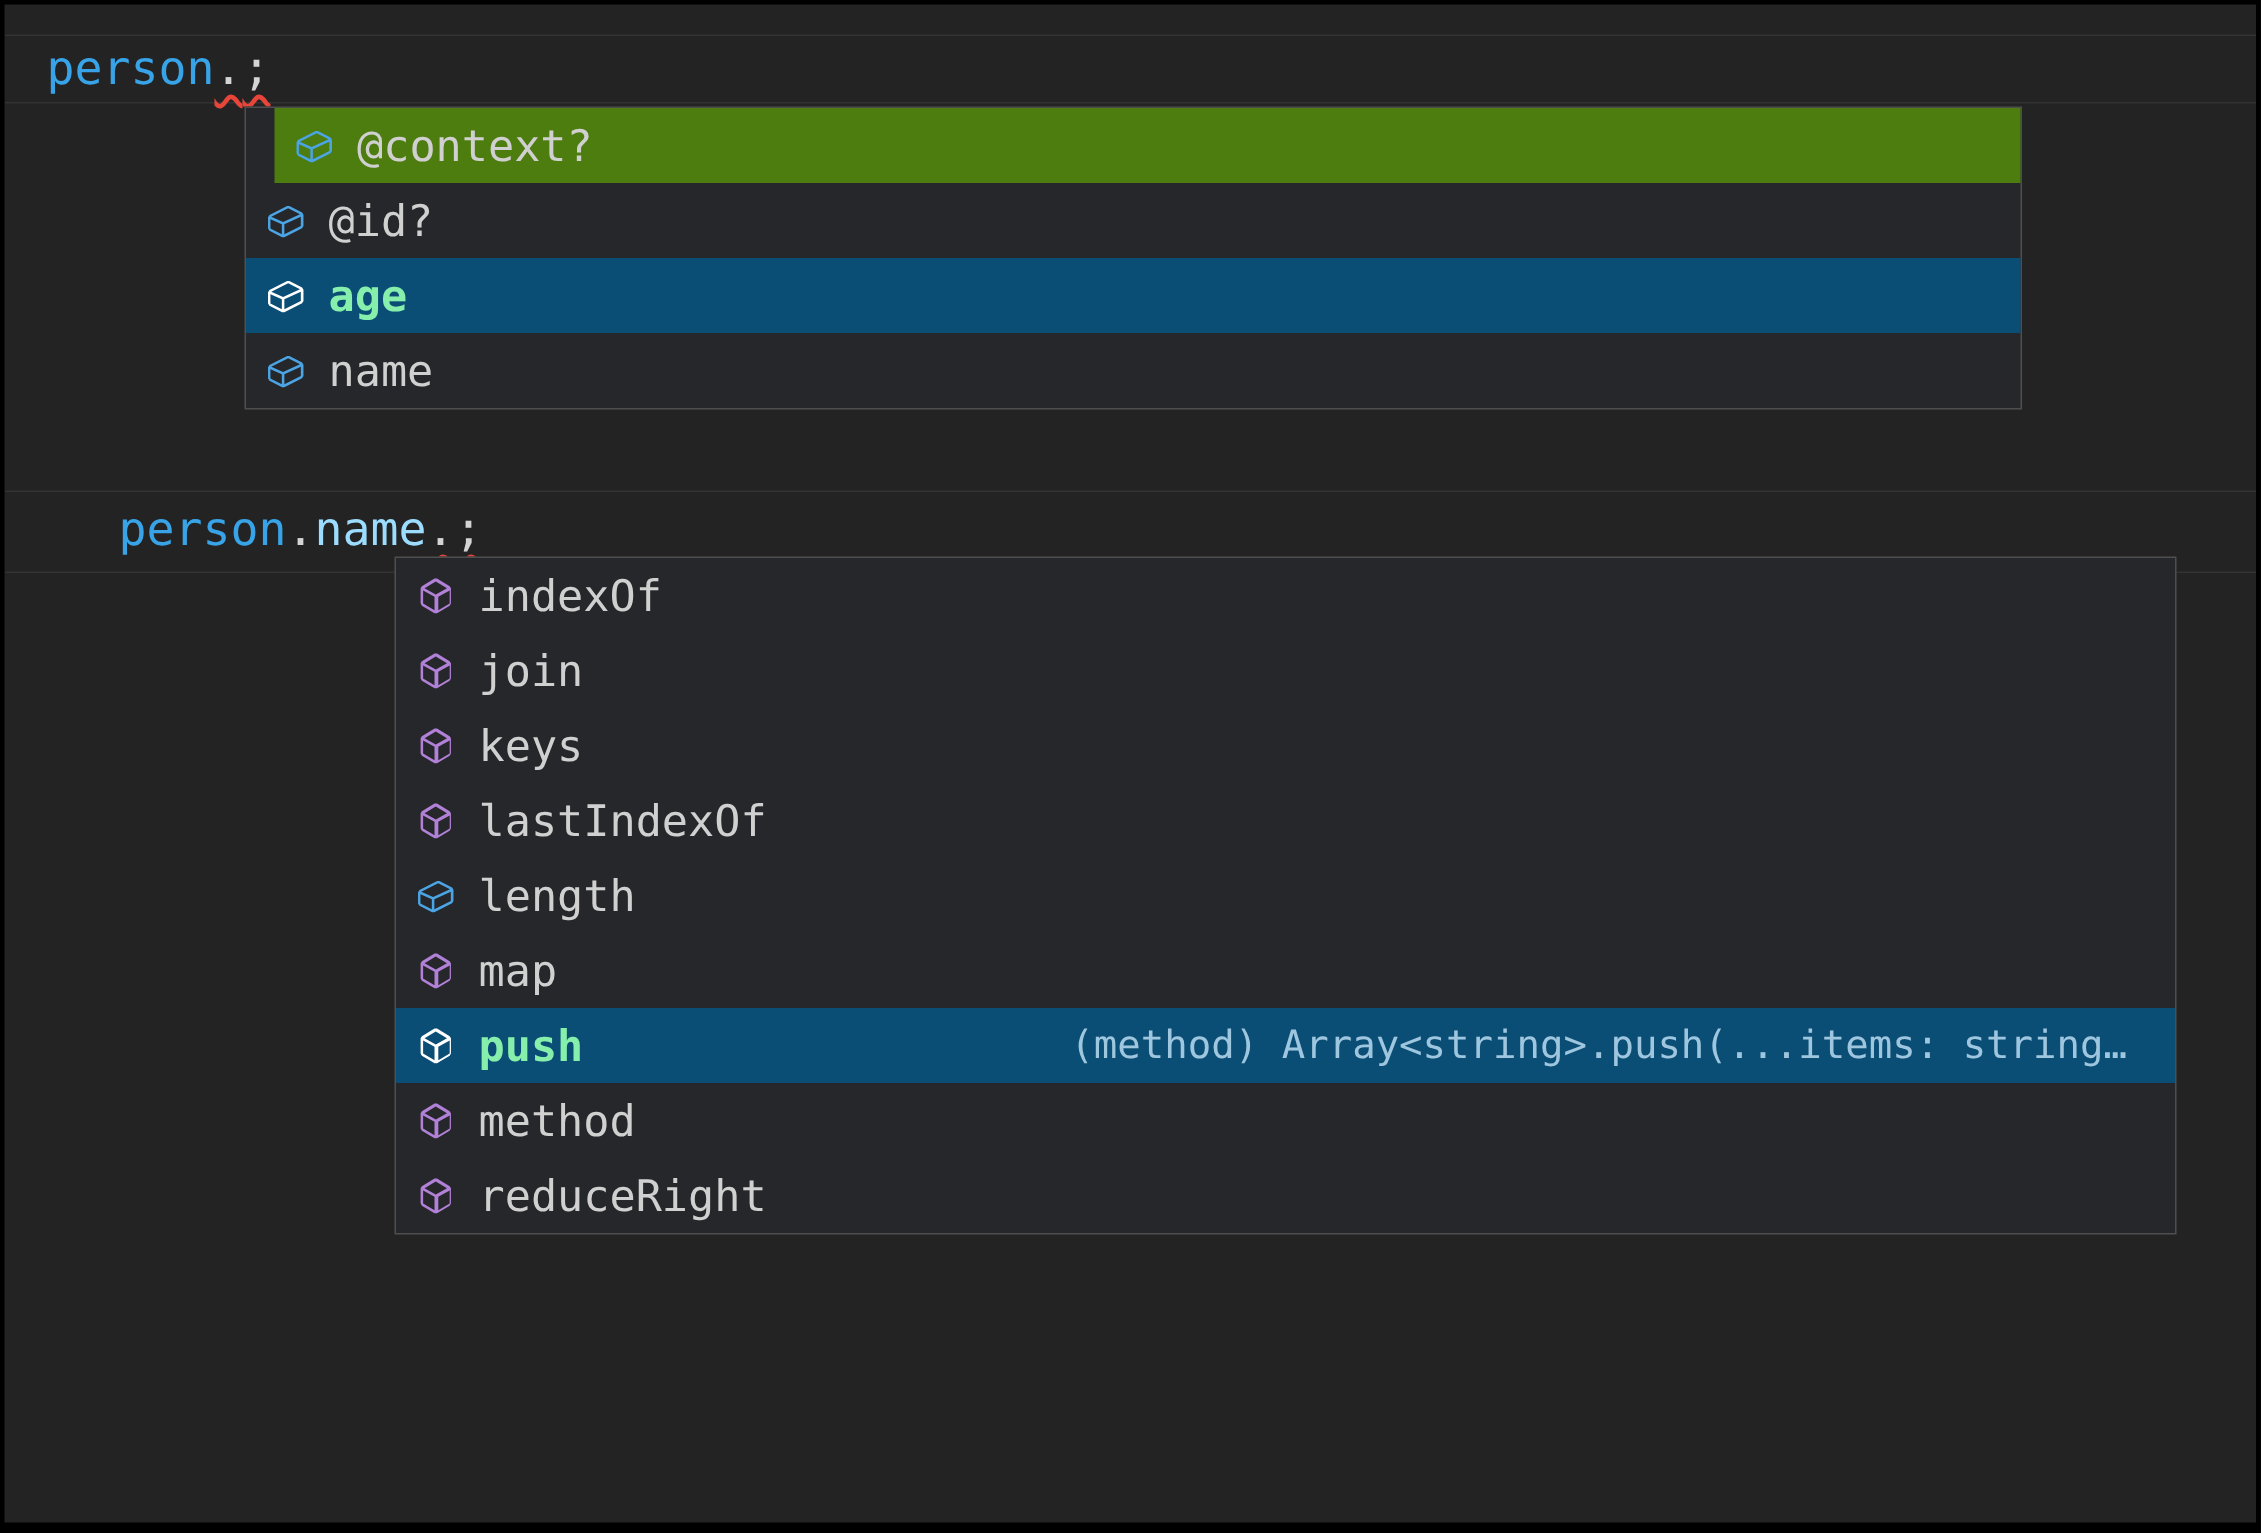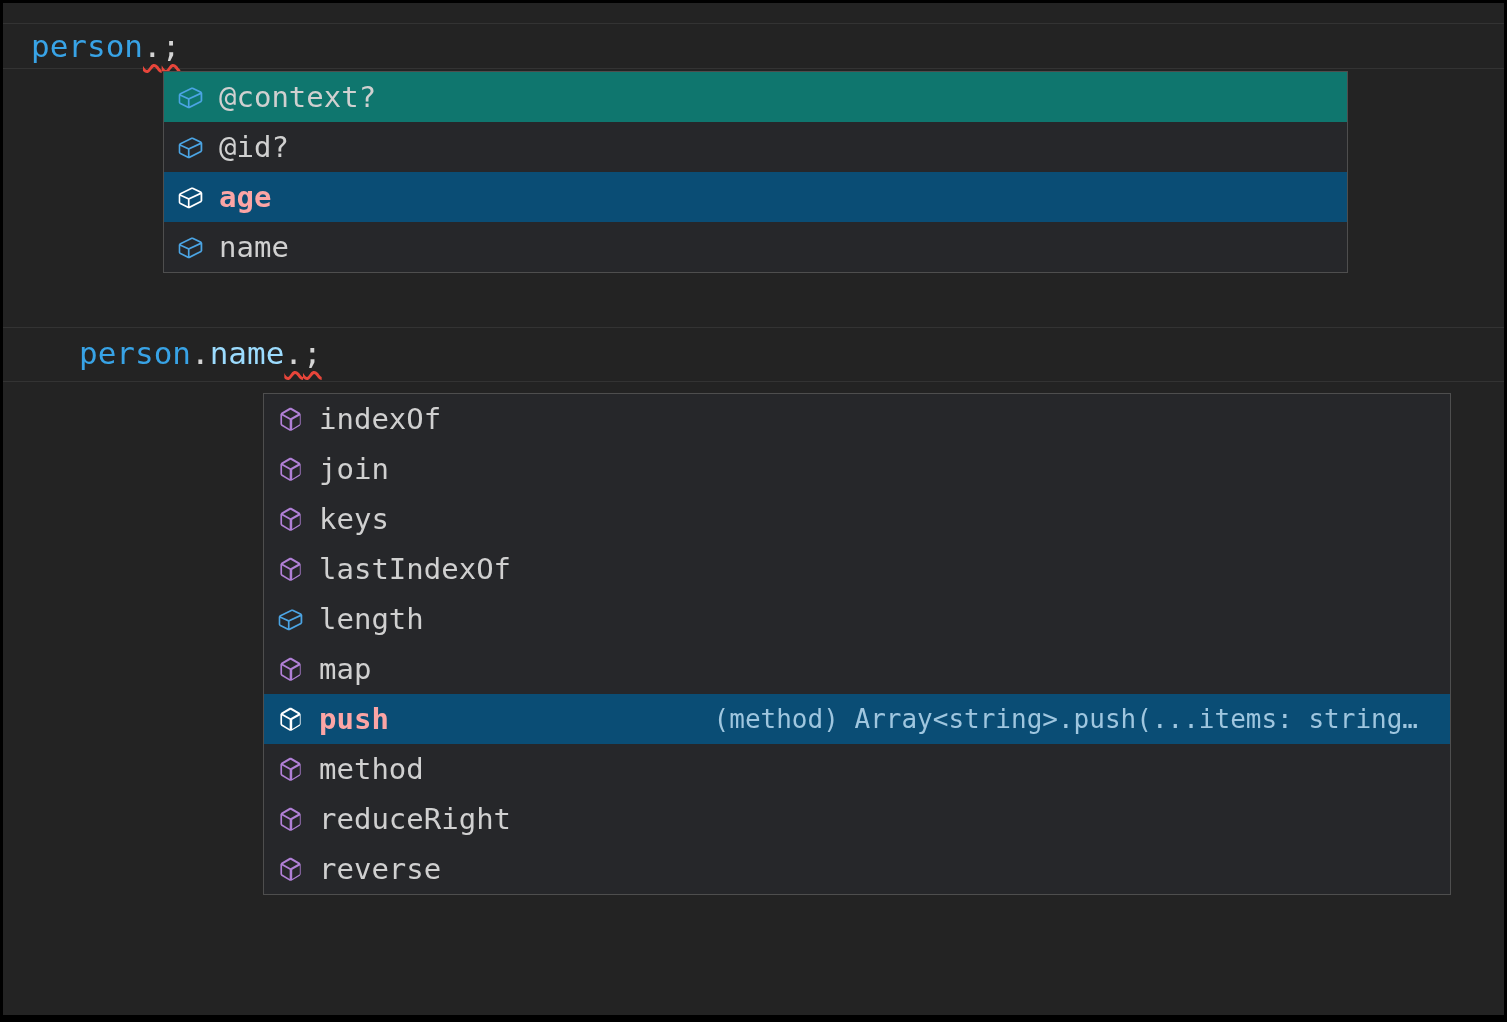--- a/index.html
+++ b/index.html
@@ -45,45 +45,45 @@
     text-underline-offset: 7px;
   }
 
   .suggest-widget {
     position: absolute;
     background: #26272a;
     border: 1px solid #4e4e4e;
     z-index: 5;
   }
   #suggest-widget-1 { left: 160px; top: 68px;  width: 1185px; }
-  #suggest-widget-2 { left: 260px; top: 390px; width: 1188px; }
+  #suggest-widget-2 { left: 260px; top: 368px; width: 1188px; }
 
   .suggest-row {
     height: 50px;
     display: flex;
     align-items: center;
     padding: 0 32px 0 13px;
     cursor: pointer;
     overflow: hidden;
   }
-  .suggest-row.hover    { background: #0f766e; }
+  .suggest-row.hover    { background: #4d7c0f; margin-left: 19px; }
   .suggest-row.selected { background: #0a4d75; }
   .suggest-icon {
     width: 27px; height: 27px;
     flex: 0 0 27px;
     margin-right: 15px;
     display: flex; align-items: center; justify-content: center;
   }
   .suggest-icon svg { width: 27px; height: 27px; display: block; }
   .suggest-label {
     font-size: 29px;
     color: #d0d0d0;
     white-space: pre;
   }
-  .suggest-row.selected .suggest-label { color: #fca5a5; font-weight: bold; }
+  .suggest-row.selected .suggest-label { color: #86efac; font-weight: bold; }
   .suggest-detail {
     margin-left: auto;
     padding-left: 40px;
     font-size: 26px;
     color: #9fc6df;
     white-space: pre;
     overflow: hidden;
   }
 </style>
 </head>
@@ -199,24 +199,16 @@
           <span class="suggest-label">method</span>
         </div>
         <div class="suggest-row">
           <span class="suggest-icon">
             <svg viewBox="0 0 16 16">
               <path fill="#b180d7" d="M13.51 4l-5-3h-1l-5 3-.49.86v6l.49.85 5 3h1l5-3 .49-.85v-6L13.51 4zm-6 9.56l-4.5-2.7V5.7l4.5 2.45v5.41zm.5-6.28L3.58 4.8l4.43-2.65 4.43 2.65-4.43 2.48zm5.5 3.58l-4.5 2.7V8.15l4.5-2.45v5.16z"></path>
             </svg>
           </span>
           <span class="suggest-label">reduceRight</span>
         </div>
-        <div class="suggest-row">
-          <span class="suggest-icon">
-            <svg viewBox="0 0 16 16">
-              <path fill="#b180d7" d="M13.51 4l-5-3h-1l-5 3-.49.86v6l.49.85 5 3h1l5-3 .49-.85v-6L13.51 4zm-6 9.56l-4.5-2.7V5.7l4.5 2.45v5.41zm.5-6.28L3.58 4.8l4.43-2.65 4.43 2.65-4.43 2.48zm5.5 3.58l-4.5 2.7V8.15l4.5-2.45v5.16z"></path>
-            </svg>
-          </span>
-          <span class="suggest-label">reverse</span>
-        </div>
       </div>
 
   </div>
 </div>
 
 </body></html>

